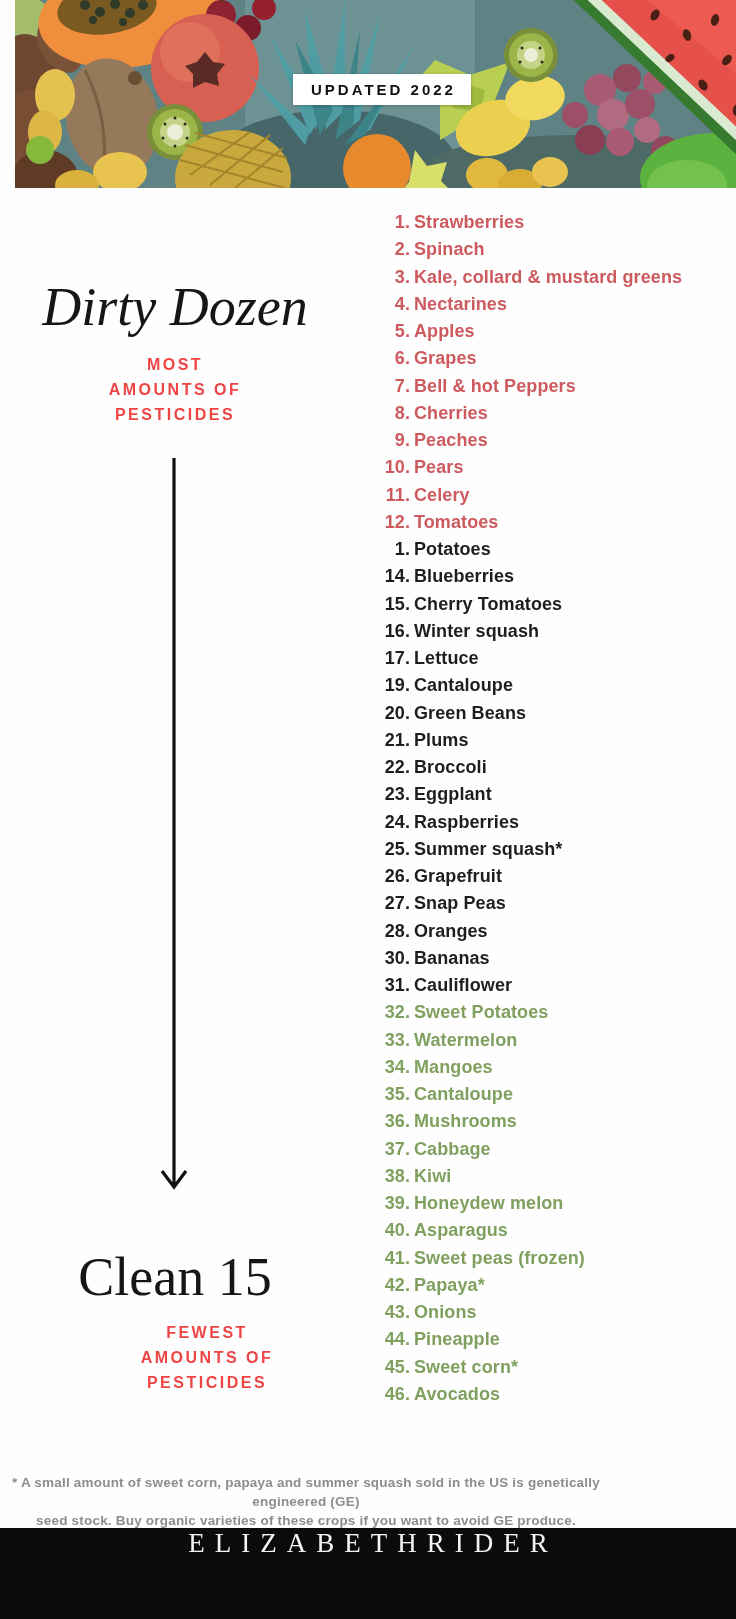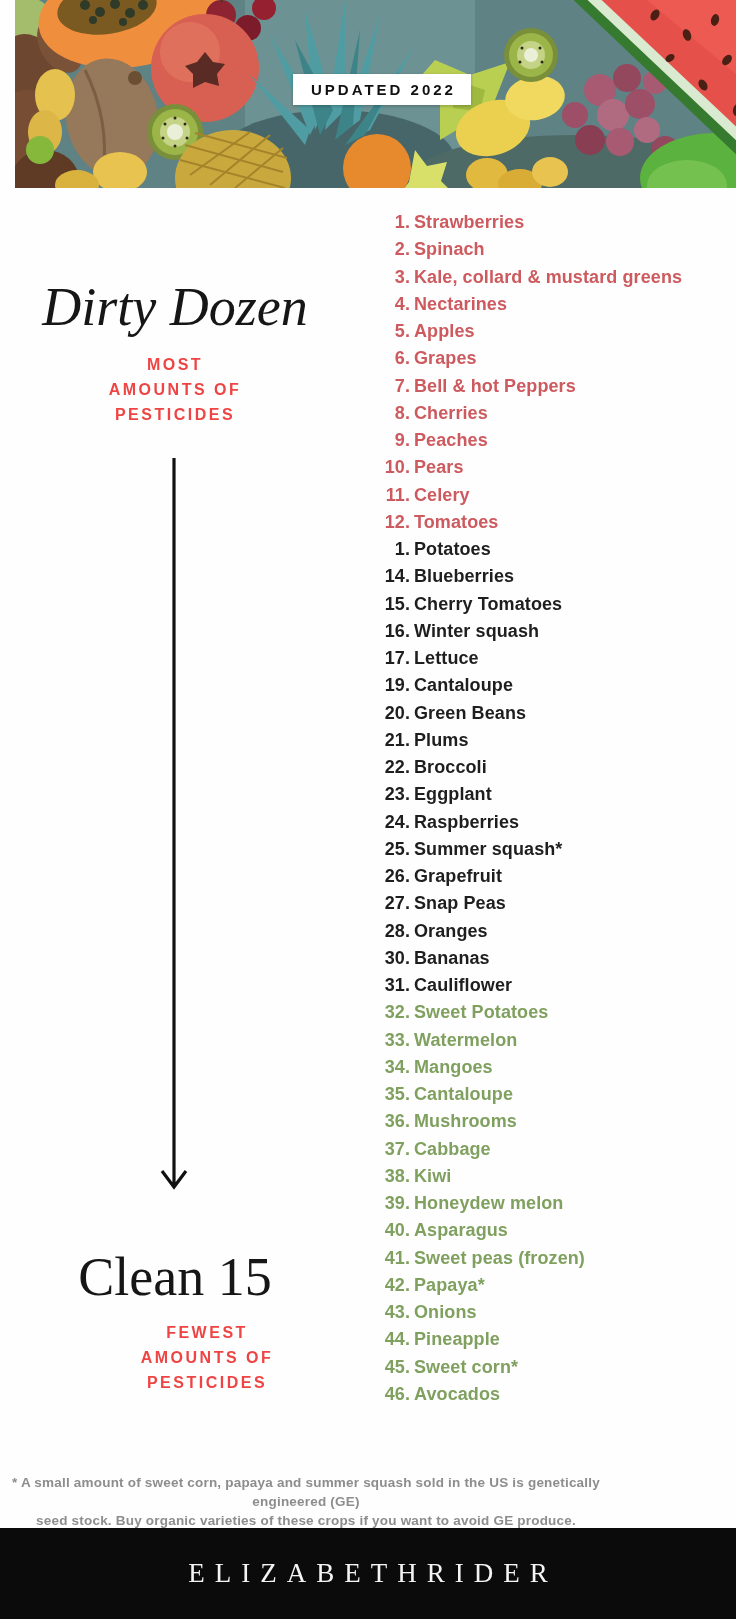--- a/index.html
+++ b/index.html
@@ -56,21 +56,21 @@
 
   
   .footnote{
     position:absolute;left:0;top:1473px;width:612px;text-align:center;
     color:var(--footnote);font-size:13.5px;font-weight:bold;line-height:19px;letter-spacing:.2px;
   }
 
   
   .footer{
     position:absolute;left:0;top:1528px;width:736px;height:91px;background:#0b0b0b;
-    display:flex;align-items:center;justify-content:center;
+    display:flex;align-items:flex-start;justify-content:center;
   }
   .footer .brand{
     font-family:"Liberation Serif",serif;color:#f4f4f4;
     font-size:27px;letter-spacing:10px;text-indent:10px;font-weight:400;
   }
 </style>
 </head>
 <body style="--dirty: #cd5a5e; --mid: #1e1e1e; --clean: #7fa05e; --footnote: #8d8d8d;">
 
 <div class="banner">

